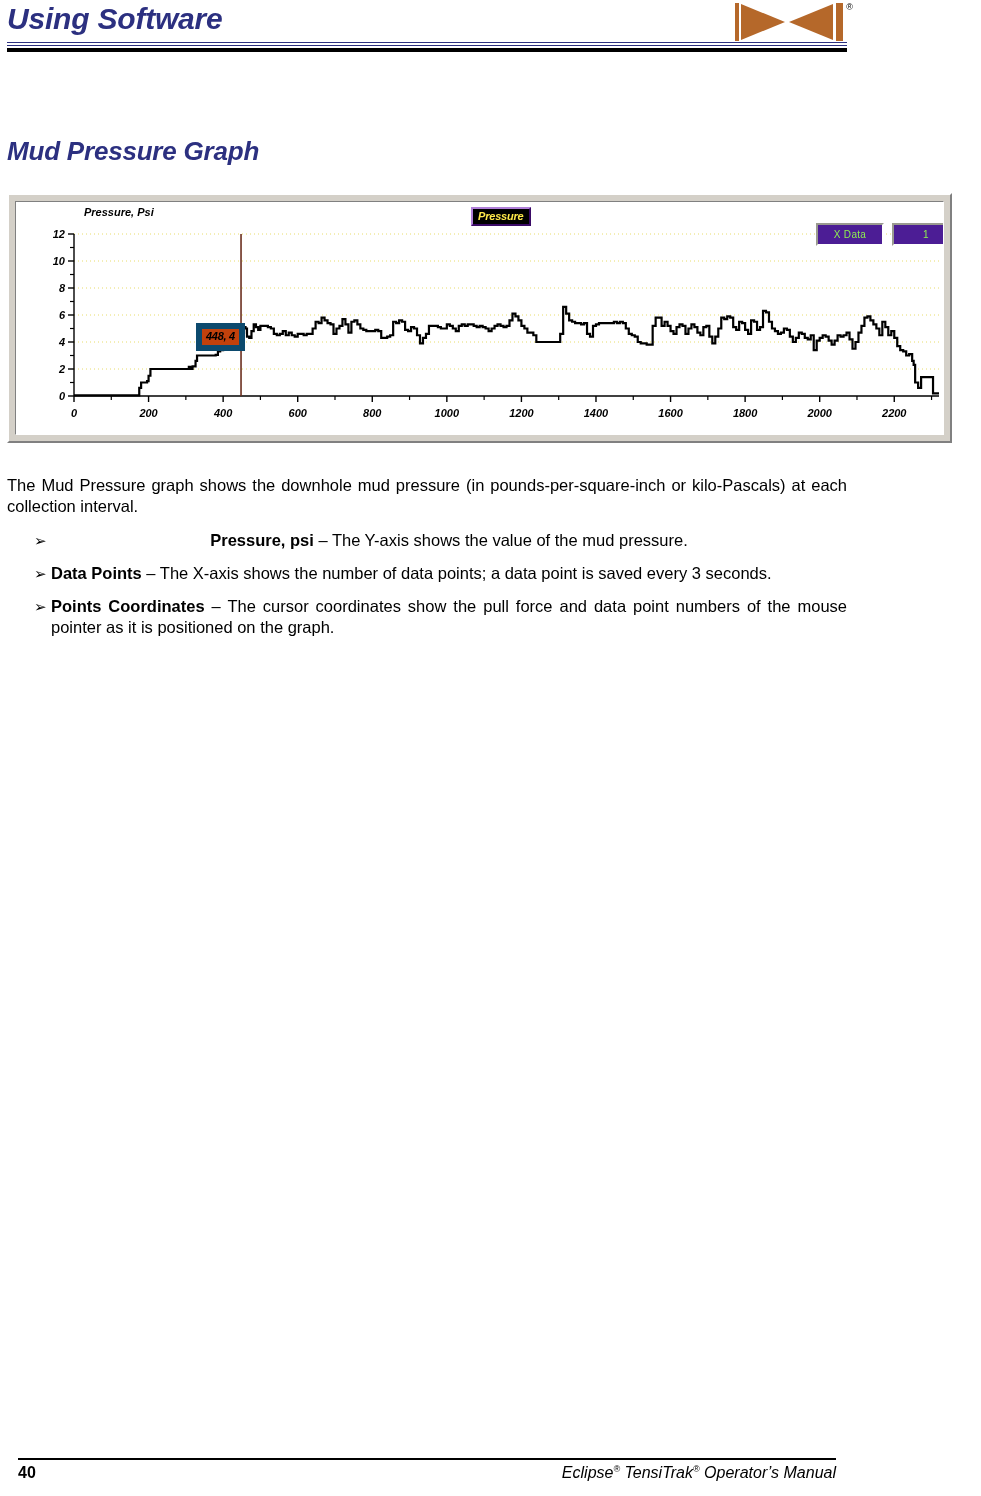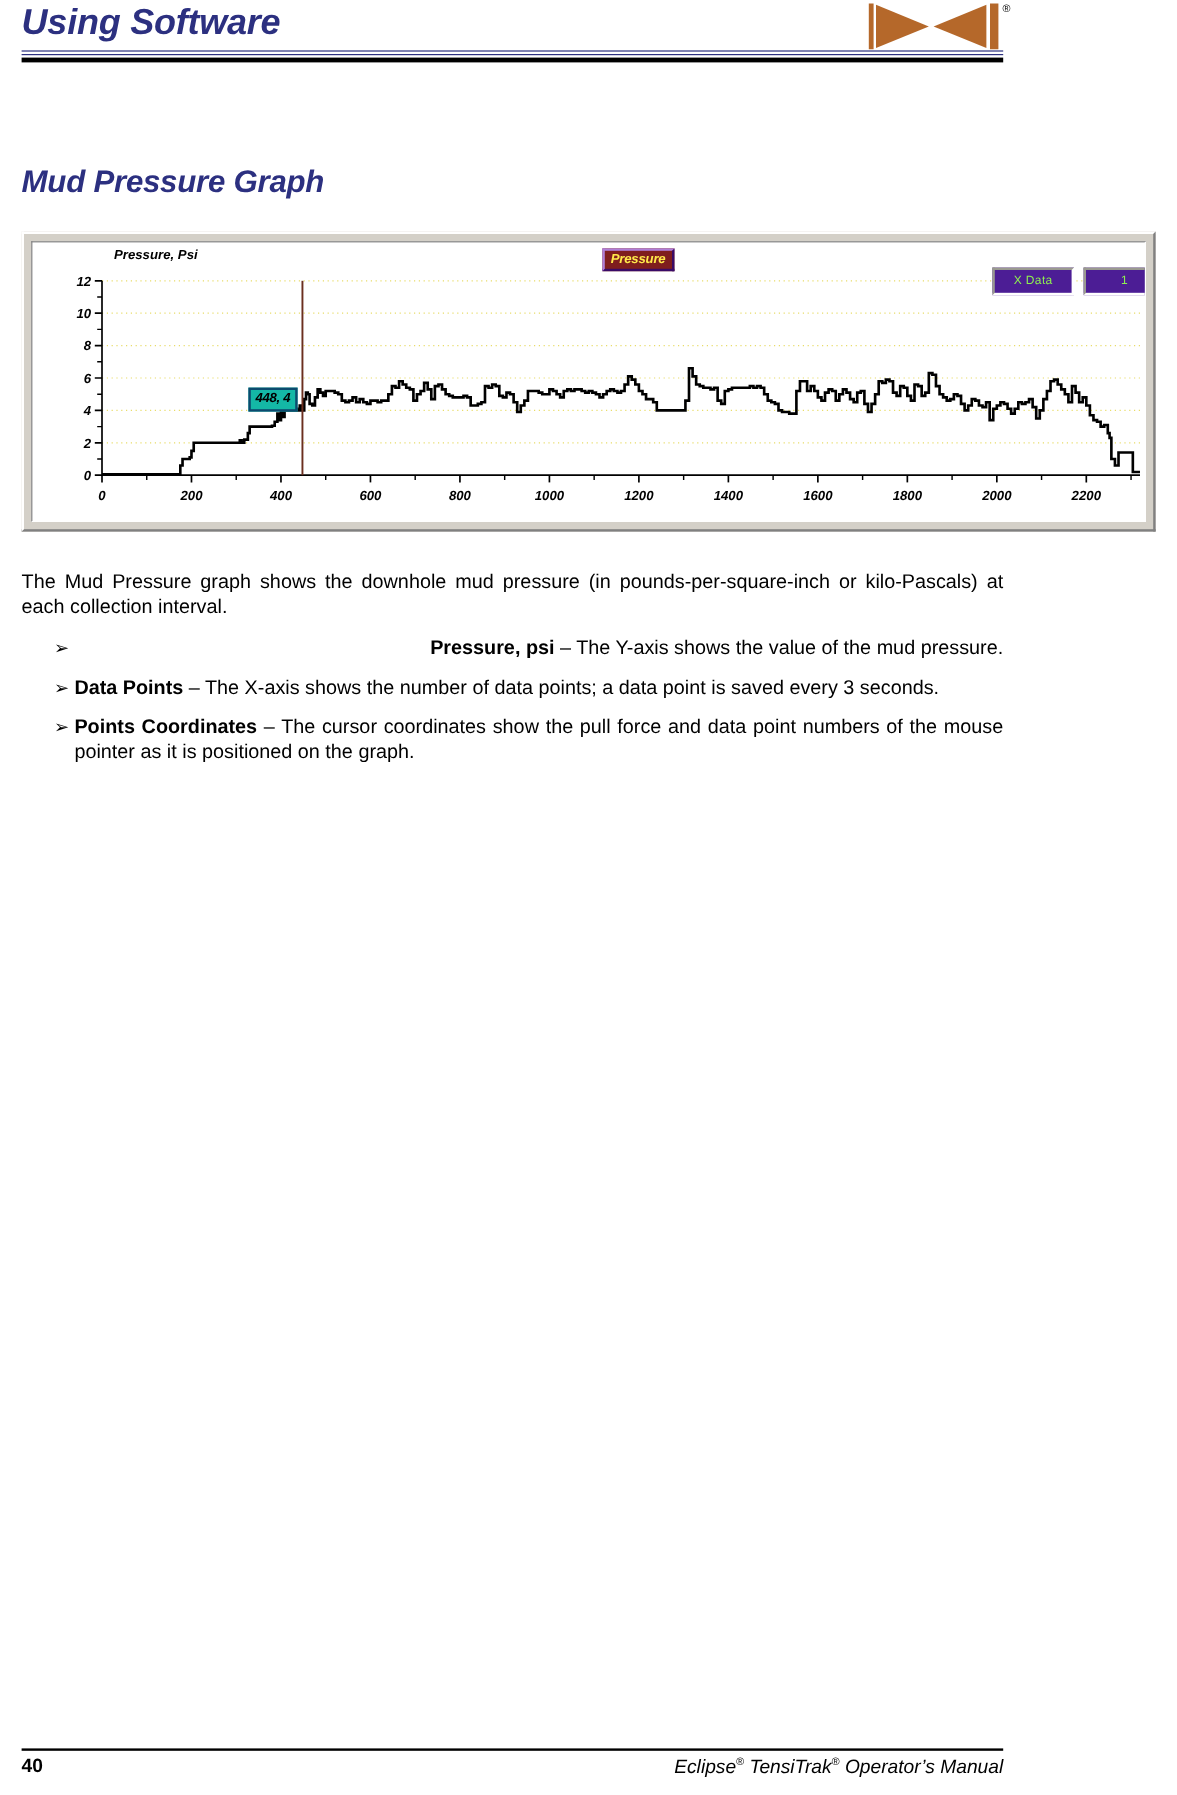--- a/index.html
+++ b/index.html
@@ -11,21 +11,21 @@
     font-family: "Liberation Sans", sans-serif;
     position: relative;
     overflow: hidden;
   }
 
   .page {
     position: absolute;
     left: 0; top: 0;
     width: 854px;
     height: 1496px;
-    padding: 0 18px;
+    padding: 0 7px;
   }
 
   
   .header {
     position: relative;
     height: 58px;
     padding-top: 2px;
   }
   .header-title {
     position: absolute;
@@ -107,33 +107,32 @@
     border-bottom: 1px solid #ffffff;
     position: relative;
     overflow: hidden;
   }
   .plot-svg { display: block; }
 
   .legend-badge {
     position: absolute;
     left: 455px;
     top: 5px;
-    background: #7f1d1d;
+    background: #000000;
     border-top: 2px solid #b07fd8;
     border-left: 2px solid #b07fd8;
     border-right: 2px solid #3a0a66;
     border-bottom: 2px solid #3a0a66;
     color: #ffe94a;
     font-size: 11px;
     font-weight: bold;
     font-style: italic;
     padding: 1px 5px 2px 5px;
     line-height: 12px;
     letter-spacing: -0.2px;
-    margin-left: 20px;
   }
 
   .readout {
     position: absolute;
     top: 21px;
     background: #4c1d95;
     border-top: 2px solid #9a9a90;
     border-left: 2px solid #9a9a90;
     border-right: 2px solid #ffffff;
     border-bottom: 2px solid #ffffff;
@@ -144,22 +143,22 @@
     text-align: center;
     letter-spacing: 0.3px;
   }
   .readout-x { left: 800px; width: 68px; }
   .readout-v { left: 876px; width: 68px; }
 
   .cursor-tip {
     position: absolute;
     left: 180px;
     top: 121px;
-    background: #14b8a6;
-    border: 2px solid #0c4a6e;
+    background: #c2410c;
+    border: 6px solid #0c4a6e;
     color: #000000;
     font-size: 11px;
     font-weight: bold;
     font-style: italic;
     padding: 0px 4px 1px 4px;
     line-height: 15px;
     letter-spacing: -0.3px;
   }
 
   
@@ -181,21 +180,21 @@
     width: 44px;
     flex: 0 0 44px;
     padding-left: 27px;
     font-size: 15px;
     line-height: 21px;
   }
   .bullet-body {
     flex: 1;
     text-align: justify;
   }
-  .bullet-body.nojust { text-align: right; }
+  .bullet-body.nojust { text-align: center; }
   .bullet-body b { font-weight: bold; }
 
   
   .footer {
     position: absolute;
     left: 18px;
     right: 18px;
     bottom: 14px;
   }
   .footer-rule { height: 2px; background: #000000; }

